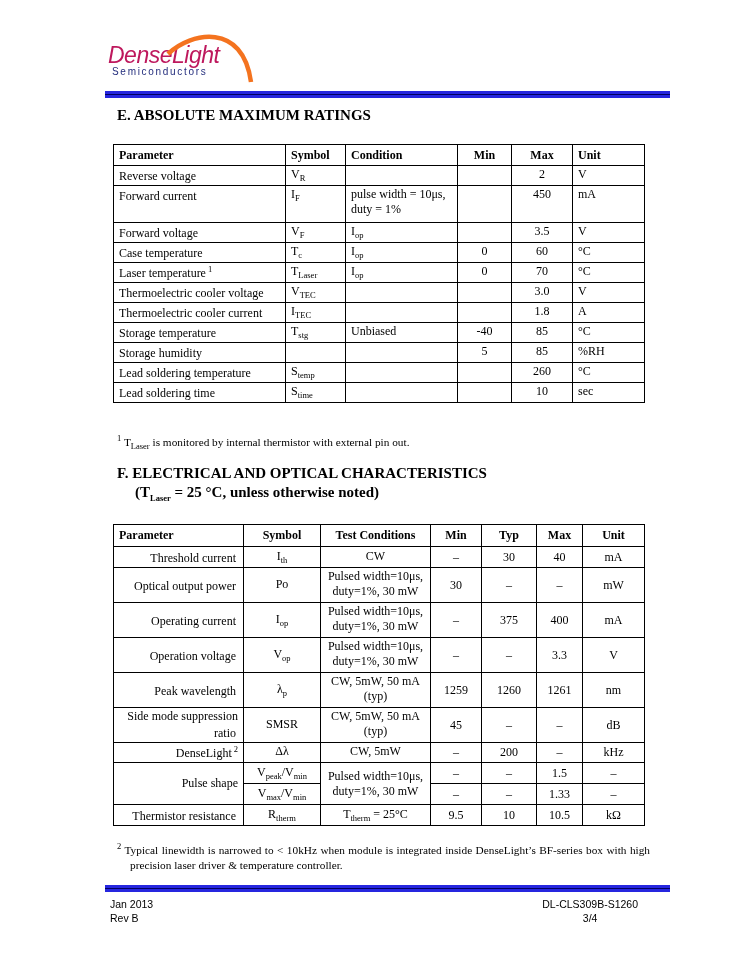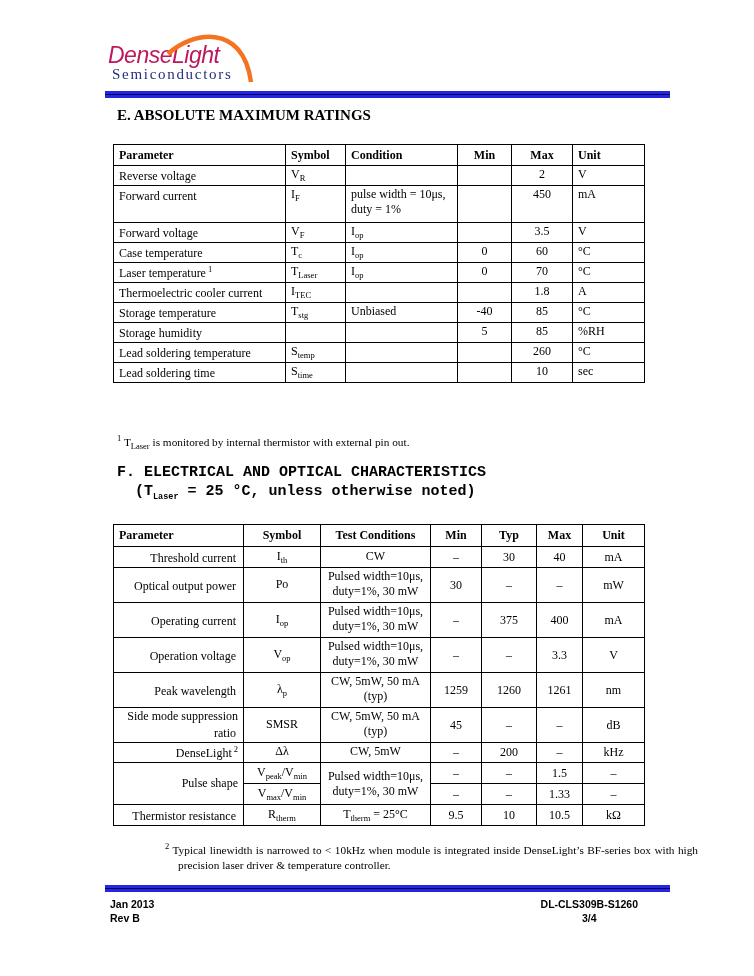--- a/index.html
+++ b/index.html
@@ -3,33 +3,33 @@
 <meta charset="utf-8">
 <style>
   html,body{margin:0;padding:0;background:#fff;}
   .page{position:relative;width:754px;height:976px;background:#fff;color:#000;
         font-family:"Liberation Serif",serif;overflow:hidden;}
 
   
   .logo{position:absolute;left:108px;top:42px;width:180px;height:52px;
         font-family:"Liberation Sans",sans-serif;}
   .brand{font-size:23px;font-weight:normal;font-style:italic;color:#be185d;letter-spacing:-0.5px;}
-  .tagline{font-size:15px;color:#242E7D;letter-spacing:1.7px;margin:-3px 0 0 4px;font-family:Liberation Serif, serif;}
+  .tagline{font-size:10px;color:#242E7D;letter-spacing:1.7px;margin:-3px 0 0 4px;}
   .swoosh{position:absolute;left:35px;top:-12px;pointer-events:none;}
 
   
   .rule{position:absolute;left:105px;width:565px;height:6.5px;background:#2626DF;}
   .rule::after{content:"";position:absolute;left:0;right:0;top:2.7px;height:1.2px;background:#000060;}
   .rule-top{top:91px;}
   .rule-bottom{top:885px;}
 
   
   .hE,.hF{position:absolute;left:117px;font-size:15px;font-weight:bold;margin:0;}
   .hE{top:107px;}
-  .hF{top:464px;line-height:1.25;font-family:Liberation Mono, monospace;}
+  .hF{top:464px;line-height:1.25;}
   .hF .sub{margin-left:18px;}
 
   
   table{position:absolute;left:113px;border-collapse:collapse;table-layout:fixed;padding-left:22px;}
   td,th{border:1px solid #000;padding:1px 5px;font-size:12px;line-height:1.22;overflow:hidden;}
   th{font-weight:bold;}
   .l{text-align:left;}
   .c{text-align:center;}
   .tE{top:144px;width:531px;}
   .tE td{vertical-align:top;}
@@ -37,26 +37,26 @@
   .tF td{vertical-align:middle;text-align:center;}
   .tF td.l{text-align:right;}
   .h20{height:20px;}.h21{height:21px;}.h22{height:22px;}.h35{height:35px;}.h37{height:37px;}
   sub{font-size:8.5px;}
   sup{font-size:8.5px;}
   .ps{margin-left:2px;}
 
   
   .fn{position:absolute;font-size:11.3px;margin:0;}
   .fn1{left:117px;top:433px;}
-  .fn2{left:117px;top:841px;width:520px;text-align:justify;padding-left:13px;text-indent:-13px;line-height:1.35;margin-left:48px;}
+  .fn2{left:117px;top:841px;width:520px;text-align:justify;padding-left:13px;text-indent:-13px;line-height:1.35;}
 
   
   .footer{position:absolute;left:110px;top:897px;width:528px;display:flex;
           justify-content:space-between;font-family:"Liberation Sans",sans-serif;
-          font-size:10.5px;line-height:1.35;font-weight:bold;}
+          font-size:10.5px;line-height:1.35;}
   .footer .right{text-align:center;}
 </style>
 </head>
 <body>
 
 <div class="page">
 
   <div class="logo">
     <svg class="swoosh" width="170" height="70" viewBox="0 0 170 70">
       <path d="M 25 24 C 48 2 100 -8 108 52" fill="none" stroke="#F4731F" stroke-width="4.5"></path>
@@ -121,20 +121,28 @@
         <td class="c">60</td>
         <td class="l">°C</td>
       </tr>
       <tr class="h20">
         <td class="l"><span>Laser temperature</span><sup class="ps">1</sup></td>
         <td class="l"><span>T</span><sub>Laser</sub></td>
         <td class="l"><span>I</span><sub>op</sub></td>
         <td class="c">0</td>
         <td class="c">70</td>
         <td class="l">°C</td>
+      </tr>
+      <tr class="h20">
+        <td class="l"><span>Thermoelectric cooler voltage</span><sup class="ps"></sup></td>
+        <td class="l"><span>V</span><sub>TEC</sub></td>
+        <td class="l"><span></span><sub></sub></td>
+        <td class="c"></td>
+        <td class="c">3.0</td>
+        <td class="l">V</td>
       </tr>
       <tr class="h20">
         <td class="l"><span>Thermoelectric cooler current</span><sup class="ps"></sup></td>
         <td class="l"><span>I</span><sub>TEC</sub></td>
         <td class="l"><span></span><sub></sub></td>
         <td class="c"></td>
         <td class="c">1.8</td>
         <td class="l">A</td>
       </tr>
       <tr class="h20">

